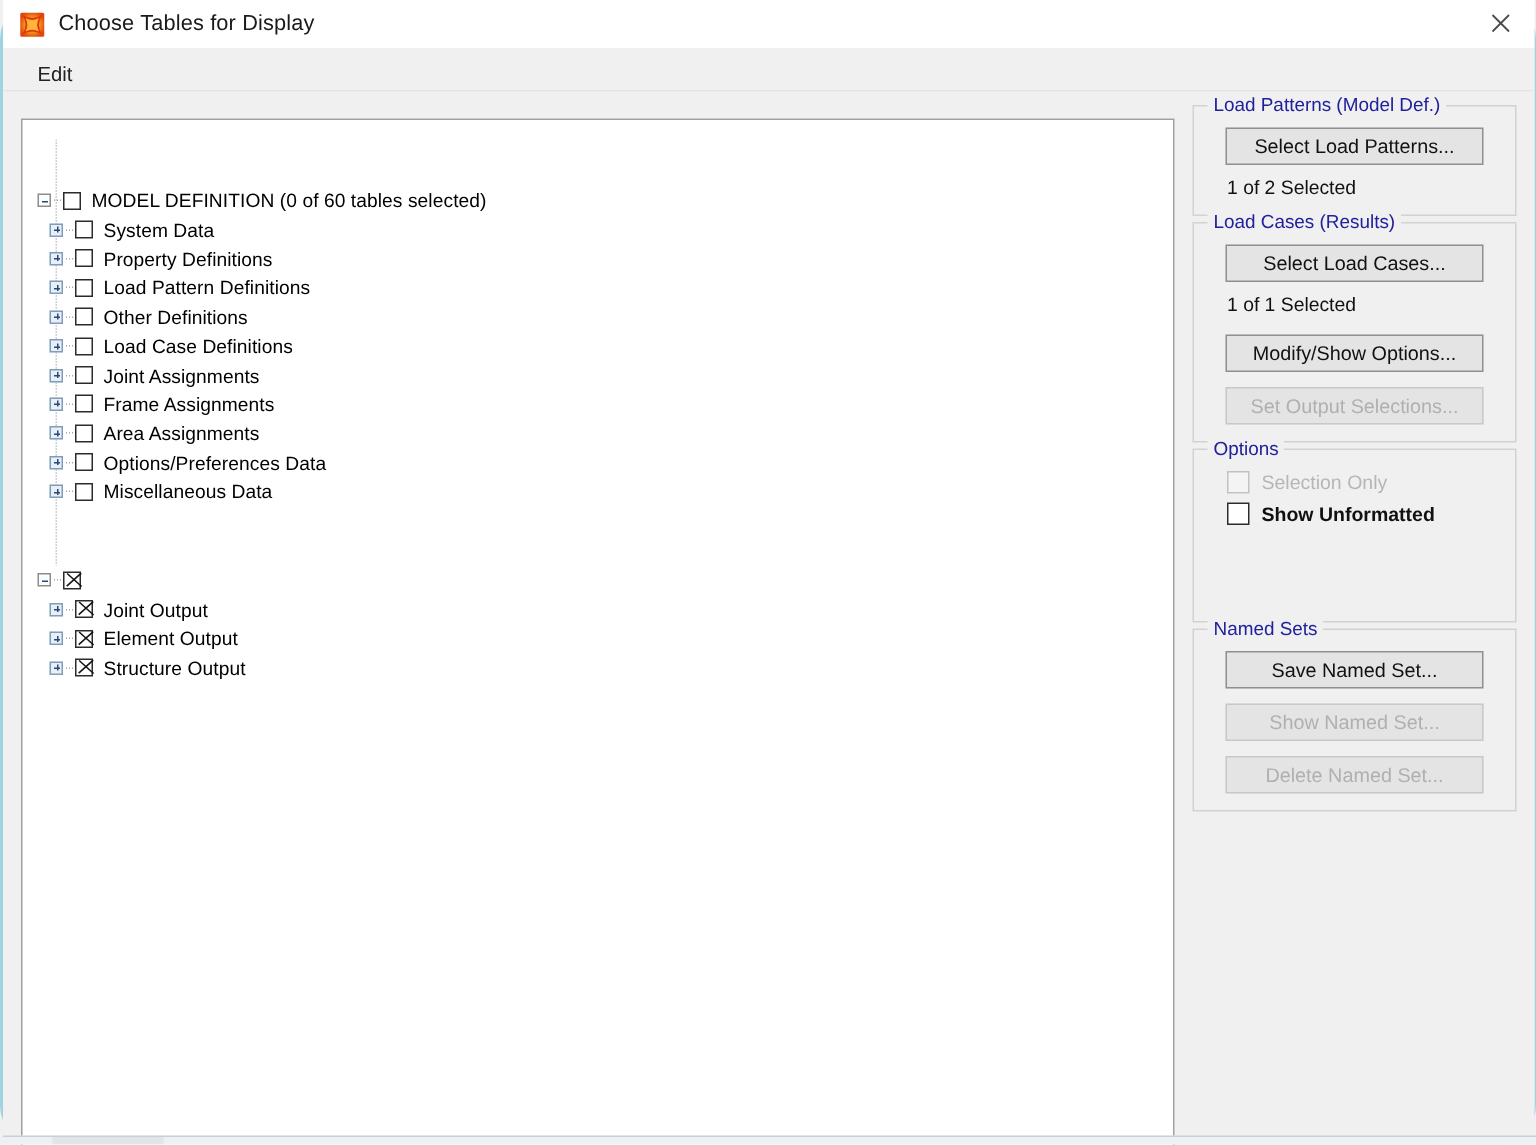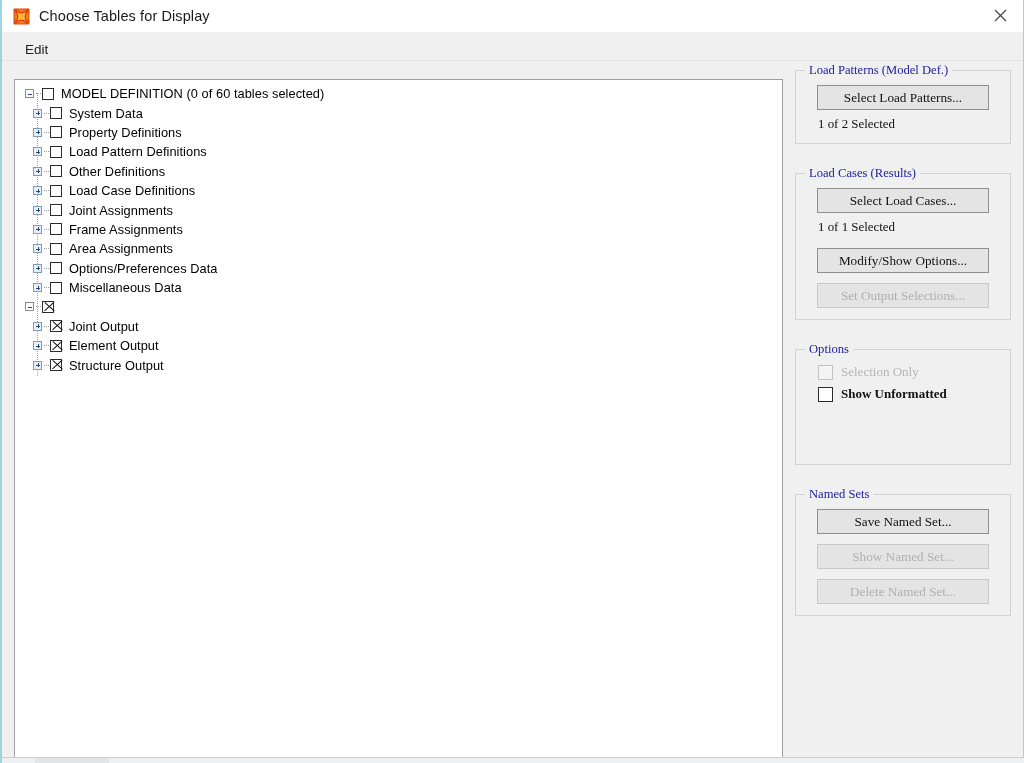--- a/index.html
+++ b/index.html
@@ -11,20 +11,21 @@
     background: #f0f0f0;
   }
 
   
   #window {
     position: relative;
     width: 1024px; height: 763px;
     background: #f0f0f0;
     border-left: 2px solid #9fd3de;
     border-right: 1px solid #9fd3de;
+    border-radius: 26px;
   }
 
   
   #titlebar {
     position: absolute; left: 0; top: 0;
     width: 1021px; height: 32px;
     background: #ffffff;
     display: flex; align-items: center;
   }
   #app-icon {
@@ -81,21 +82,21 @@
     padding-top: 4px;
   }
   .tree-row {
     position: relative;
     height: 19.4px;
     display: flex;
     align-items: center;
     white-space: nowrap;
     cursor: default;
   }
-  .tree-row.lvl0 { padding-left: 10px; }
+  .tree-row.lvl0 { padding-left: 10px; margin-top: 40px; }
   .tree-row.lvl1 { padding-left: 18px; }
 
   
   .trunk {
     position: absolute;
     left: 22px;
     width: 1px;
     background-image: linear-gradient(to bottom, #9aa4ad 50%, transparent 50%);
     background-size: 1px 2px;
   }
@@ -162,23 +163,22 @@
   
   #right-col {
     position: absolute;
     left: 793px; top: 9px;
     width: 216px;
   }
   .groupbox {
     position: relative;
     border: 1px solid #d2d2d2;
     background: transparent;
-    margin-bottom: 29px;
+    margin-bottom: 4px;
     padding: 14px 10px 11px 10px;
-    font-family: Liberation Serif, serif;
   }
   .groupbox > .legend {
     position: absolute;
     top: -8px; left: 9px;
     background: #f0f0f0;
     padding: 0 4px;
     font-size: 12.6px;
     color: #21219c;
     white-space: nowrap;
   }

